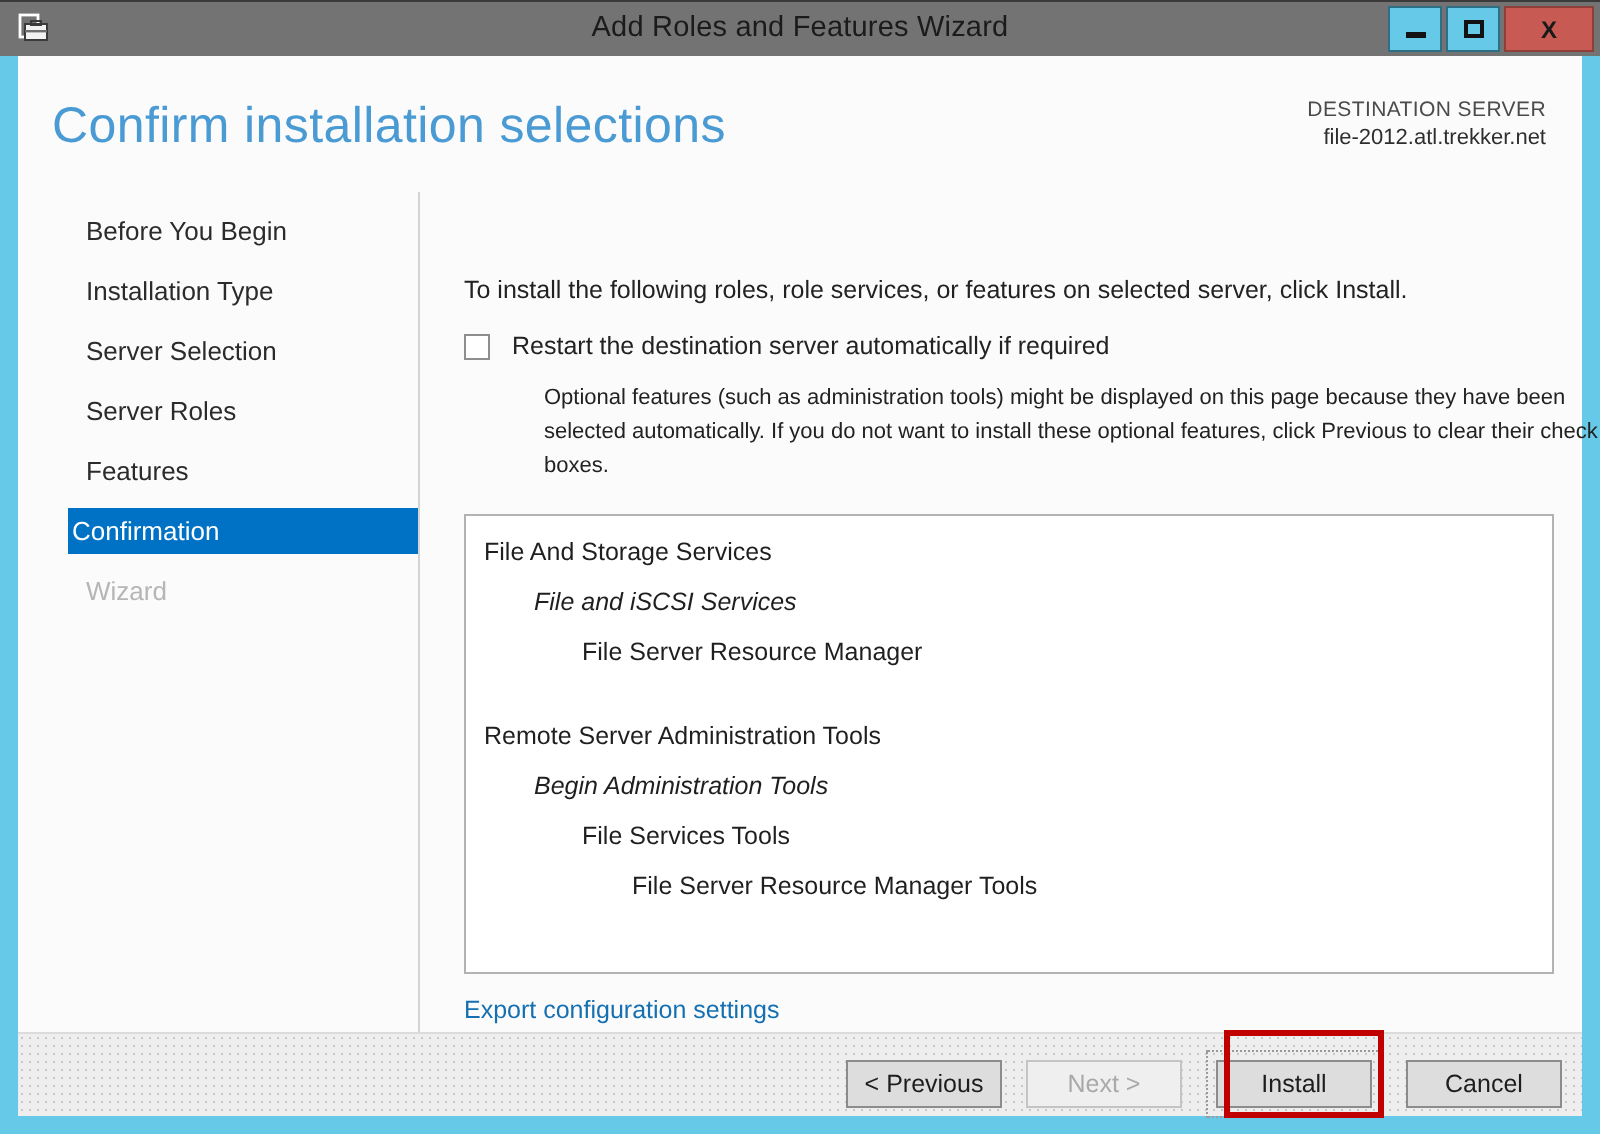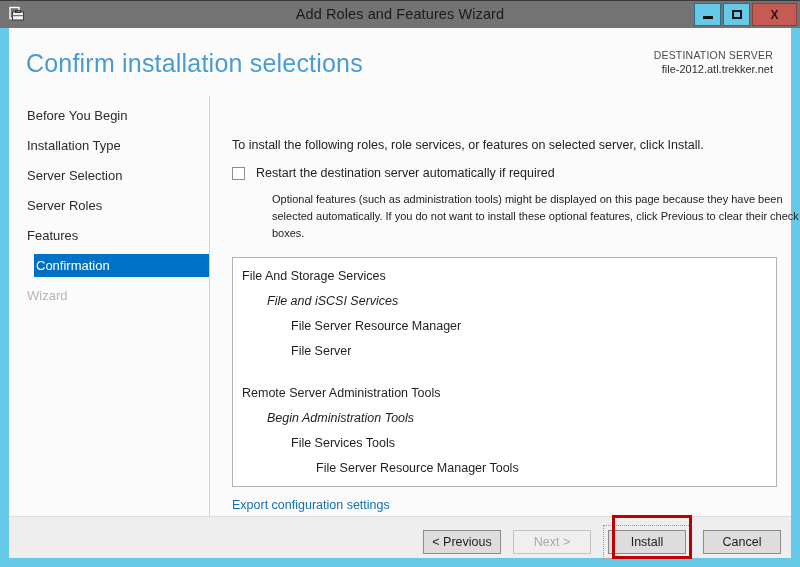--- a/index.html
+++ b/index.html
@@ -141,21 +141,21 @@
     width: 201px;
     height: 440px;
     background: #fbfbfb;
     border-right: 1px solid #d4d4d4;
     box-sizing: border-box;
   }
   .nav-item {
     position: relative;
     height: 23px;
     line-height: 23px;
-    padding-left: 18px;
+    padding-left: 34px;
     font-size: 13px;
     color: #2b2b2b;
     margin-bottom: 7px;
     cursor: default;
     white-space: nowrap;
   }
   .nav-item.selected {
     background: #0072c6;
     color: #ffffff;
     margin-left: 25px;
@@ -375,21 +375,20 @@
         <span class="restart-label">Restart the destination server automatically if required</span>
       </div>
 
       <div class="optional-text">Optional features (such as administration tools) might be displayed on this page because they have been selected automatically. If you do not want to install these optional features, click Previous to clear their check boxes.</div>
 
       <div class="listbox">
         <div id="tree-list">
             <div class="tree-row lvl0 first">File And Storage Services</div>
             <div class="tree-row lvl1">File and iSCSI Services</div>
             <div class="tree-row lvl2">File Server Resource Manager</div>
-            <div class="tree-row lvl2">File Server</div>
             <div class="tree-row lvl0 gap">Remote Server Administration Tools</div>
             <div class="tree-row lvl1">Begin Administration Tools</div>
             <div class="tree-row lvl2">File Services Tools</div>
             <div class="tree-row lvl3">File Server Resource Manager Tools</div>
           </div>
       </div>
 
       <div class="links" id="links-list">
           <a class="wiz-link">Export configuration settings</a>
           <a class="wiz-link">Specify an alternate source path</a>

